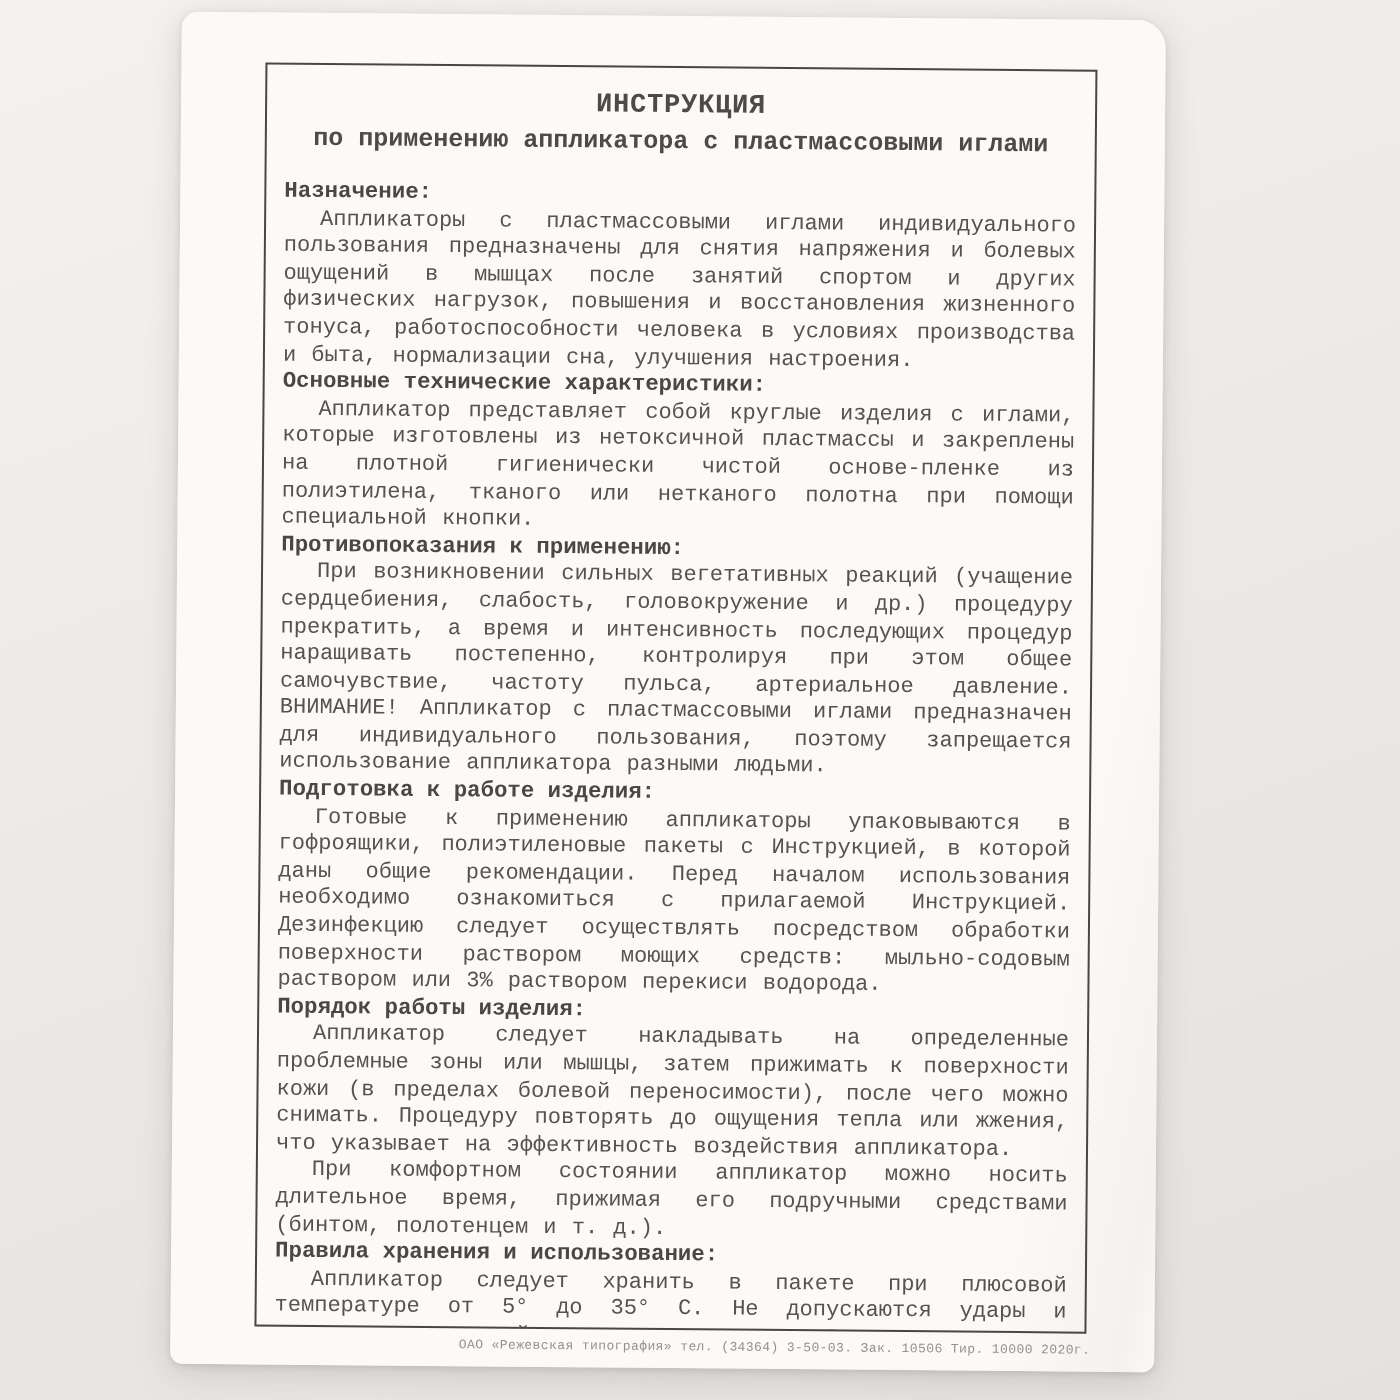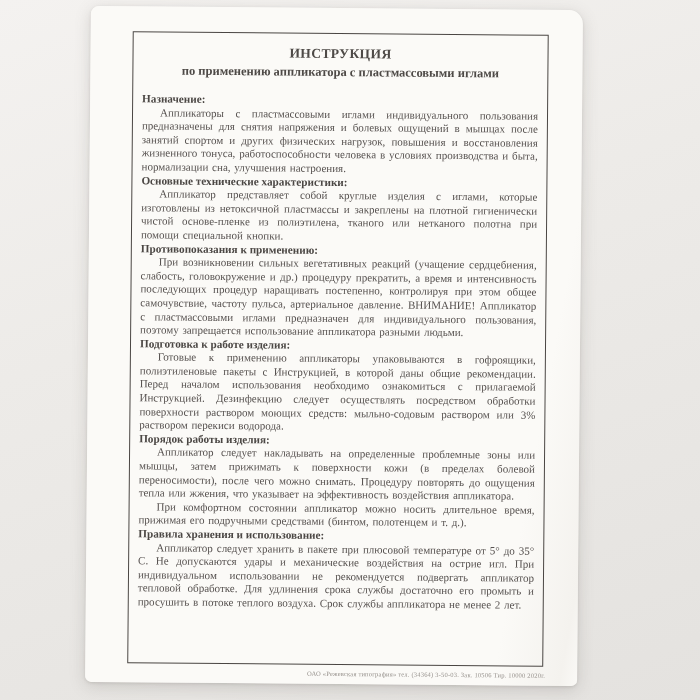--- a/index.html
+++ b/index.html
@@ -1,21 +1,21 @@
 <!DOCTYPE html>
 <html><head>
 <meta charset="utf-8">
 <style>
   html,body{margin:0;padding:0;}
   .stage{
     position:relative;
     width:700px;height:700px;
     overflow:hidden;
     background:linear-gradient(160deg,#f4f2f0 0%,#edebe8 40%,#e4e2df 100%);
-    font-family:Liberation Serif, serif;
+    font-family:Liberation Mono, monospace;
   }
   .paper{
     position:absolute;
     left:88px;top:8px;
     width:492px;height:676px;
     background:linear-gradient(100deg,#fbfaf7 0%,#fbfaf7 86%,#f4f2ee 97%,#faf9f6 100%);
     border-radius:8px 14px 6px 6px;
     box-shadow:0 4px 16px rgba(100,95,90,0.22),0 1px 3px rgba(100,95,90,0.18);
     transform:rotate(0.5deg);
   }

